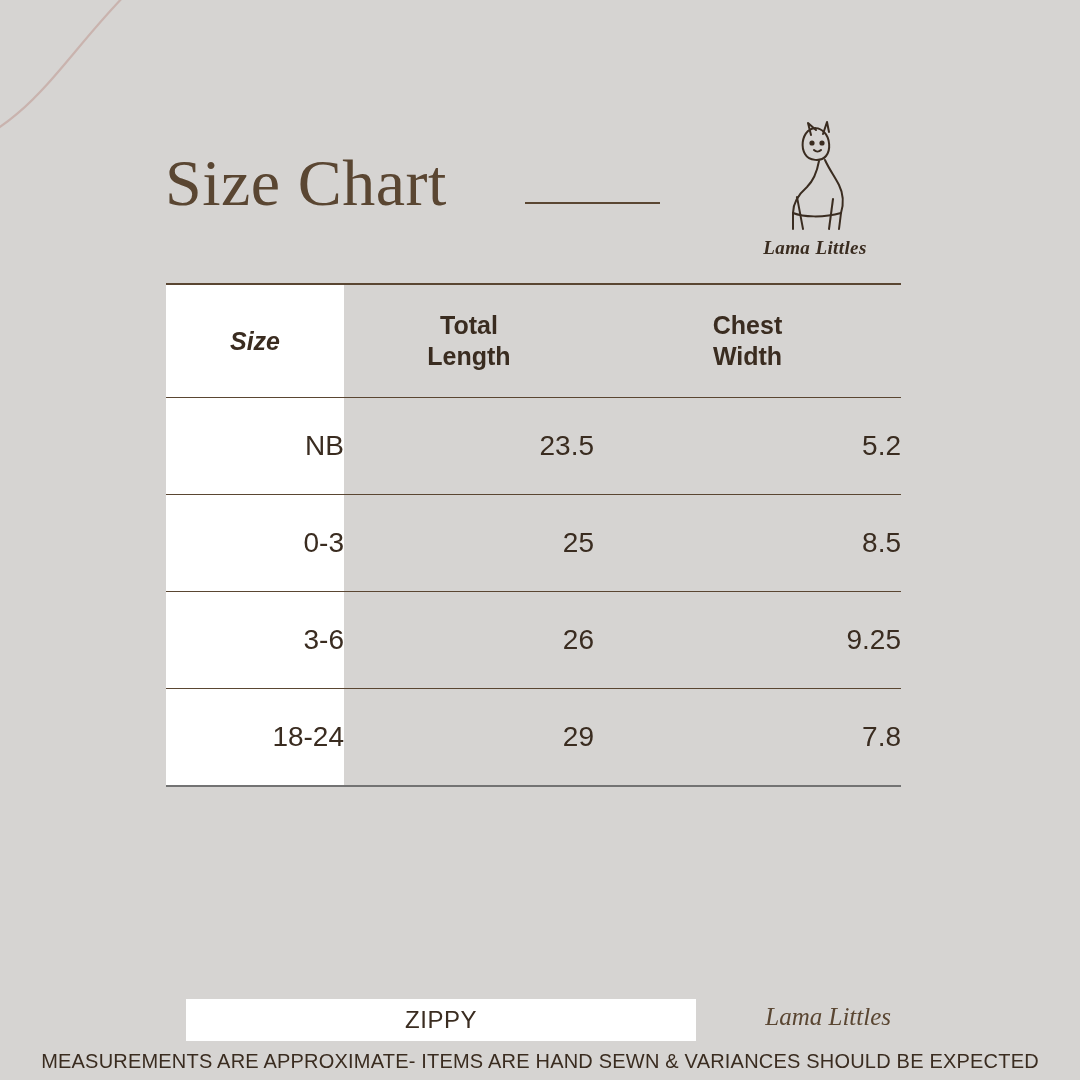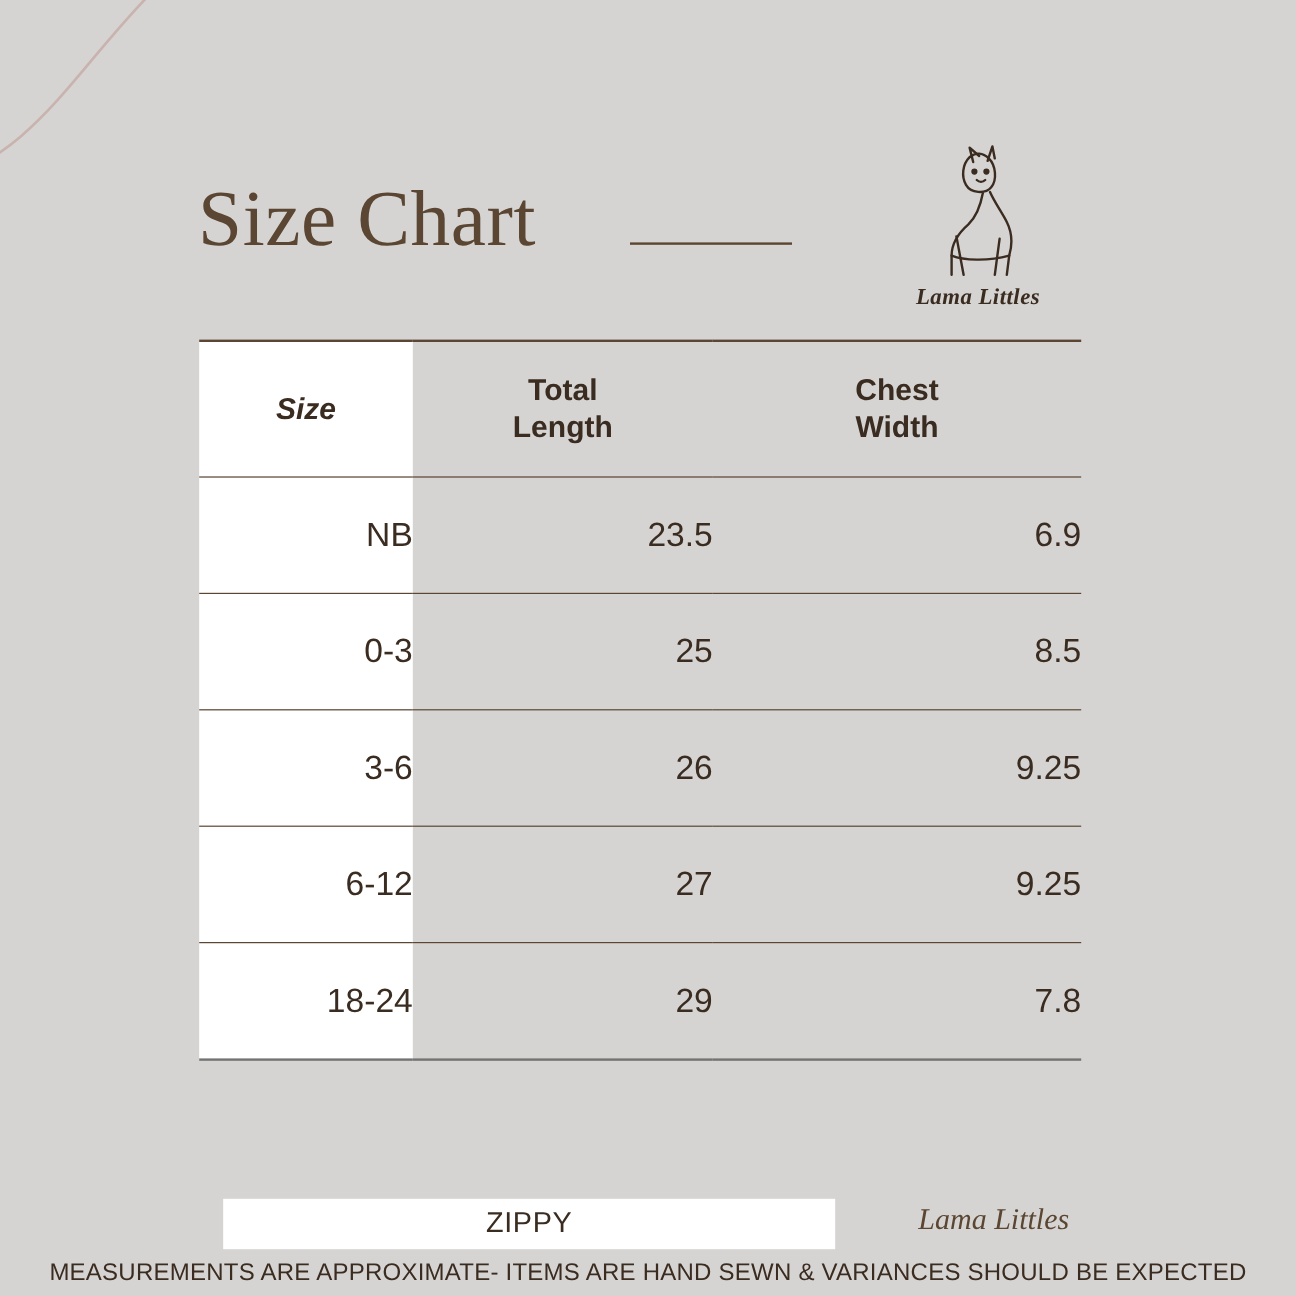--- a/index.html
+++ b/index.html
@@ -223,35 +223,30 @@
               <div>Chest</div>
               <div>Width</div>
             </div>
           </th>
         </tr>
       </thead>
       <tbody>
         <tr>
           <td class="size-col">NB</td>
           <td>23.5</td>
-          <td>6.9</td>
+          <td>5.2</td>
         </tr>
         <tr>
           <td class="size-col">0-3</td>
           <td>25</td>
           <td>8.5</td>
         </tr>
         <tr>
           <td class="size-col">3-6</td>
           <td>26</td>
-          <td>9.25</td>
-        </tr>
-        <tr>
-          <td class="size-col">6-12</td>
-          <td>27</td>
           <td>9.25</td>
         </tr>
         <tr>
           <td class="size-col">18-24</td>
           <td>29</td>
           <td>7.8</td>
         </tr>
       </tbody>
     </table>
   </div>

